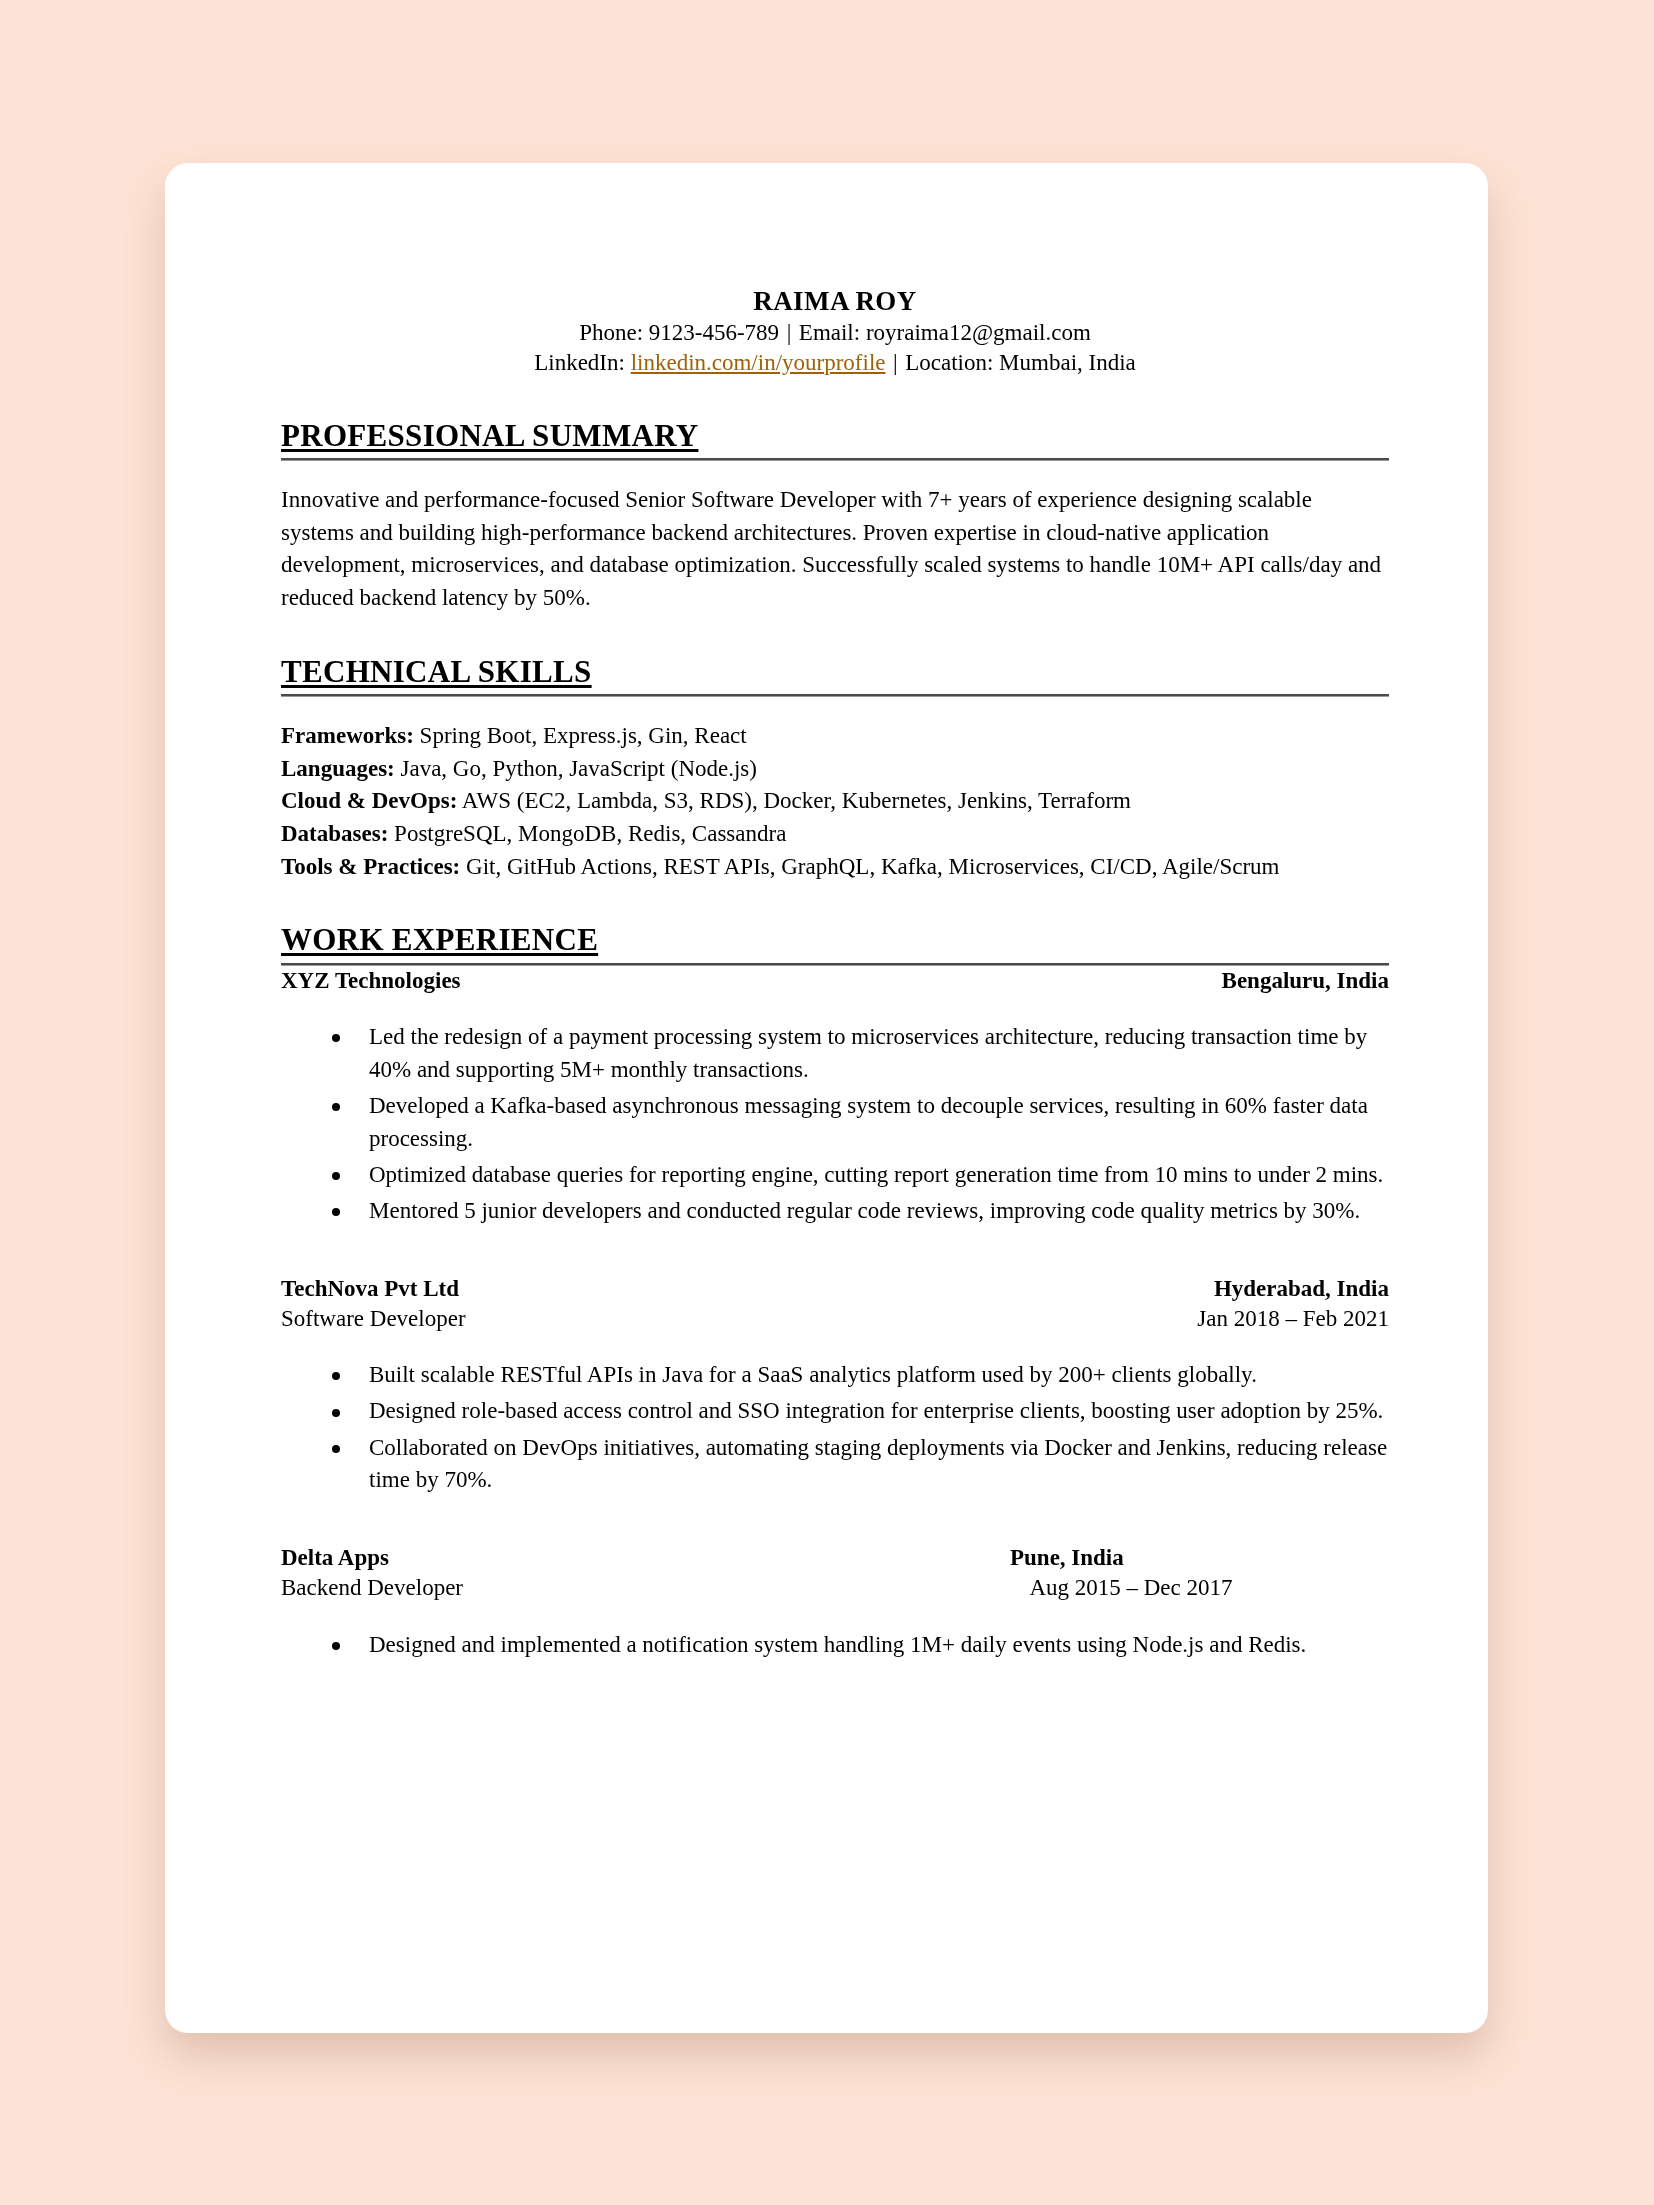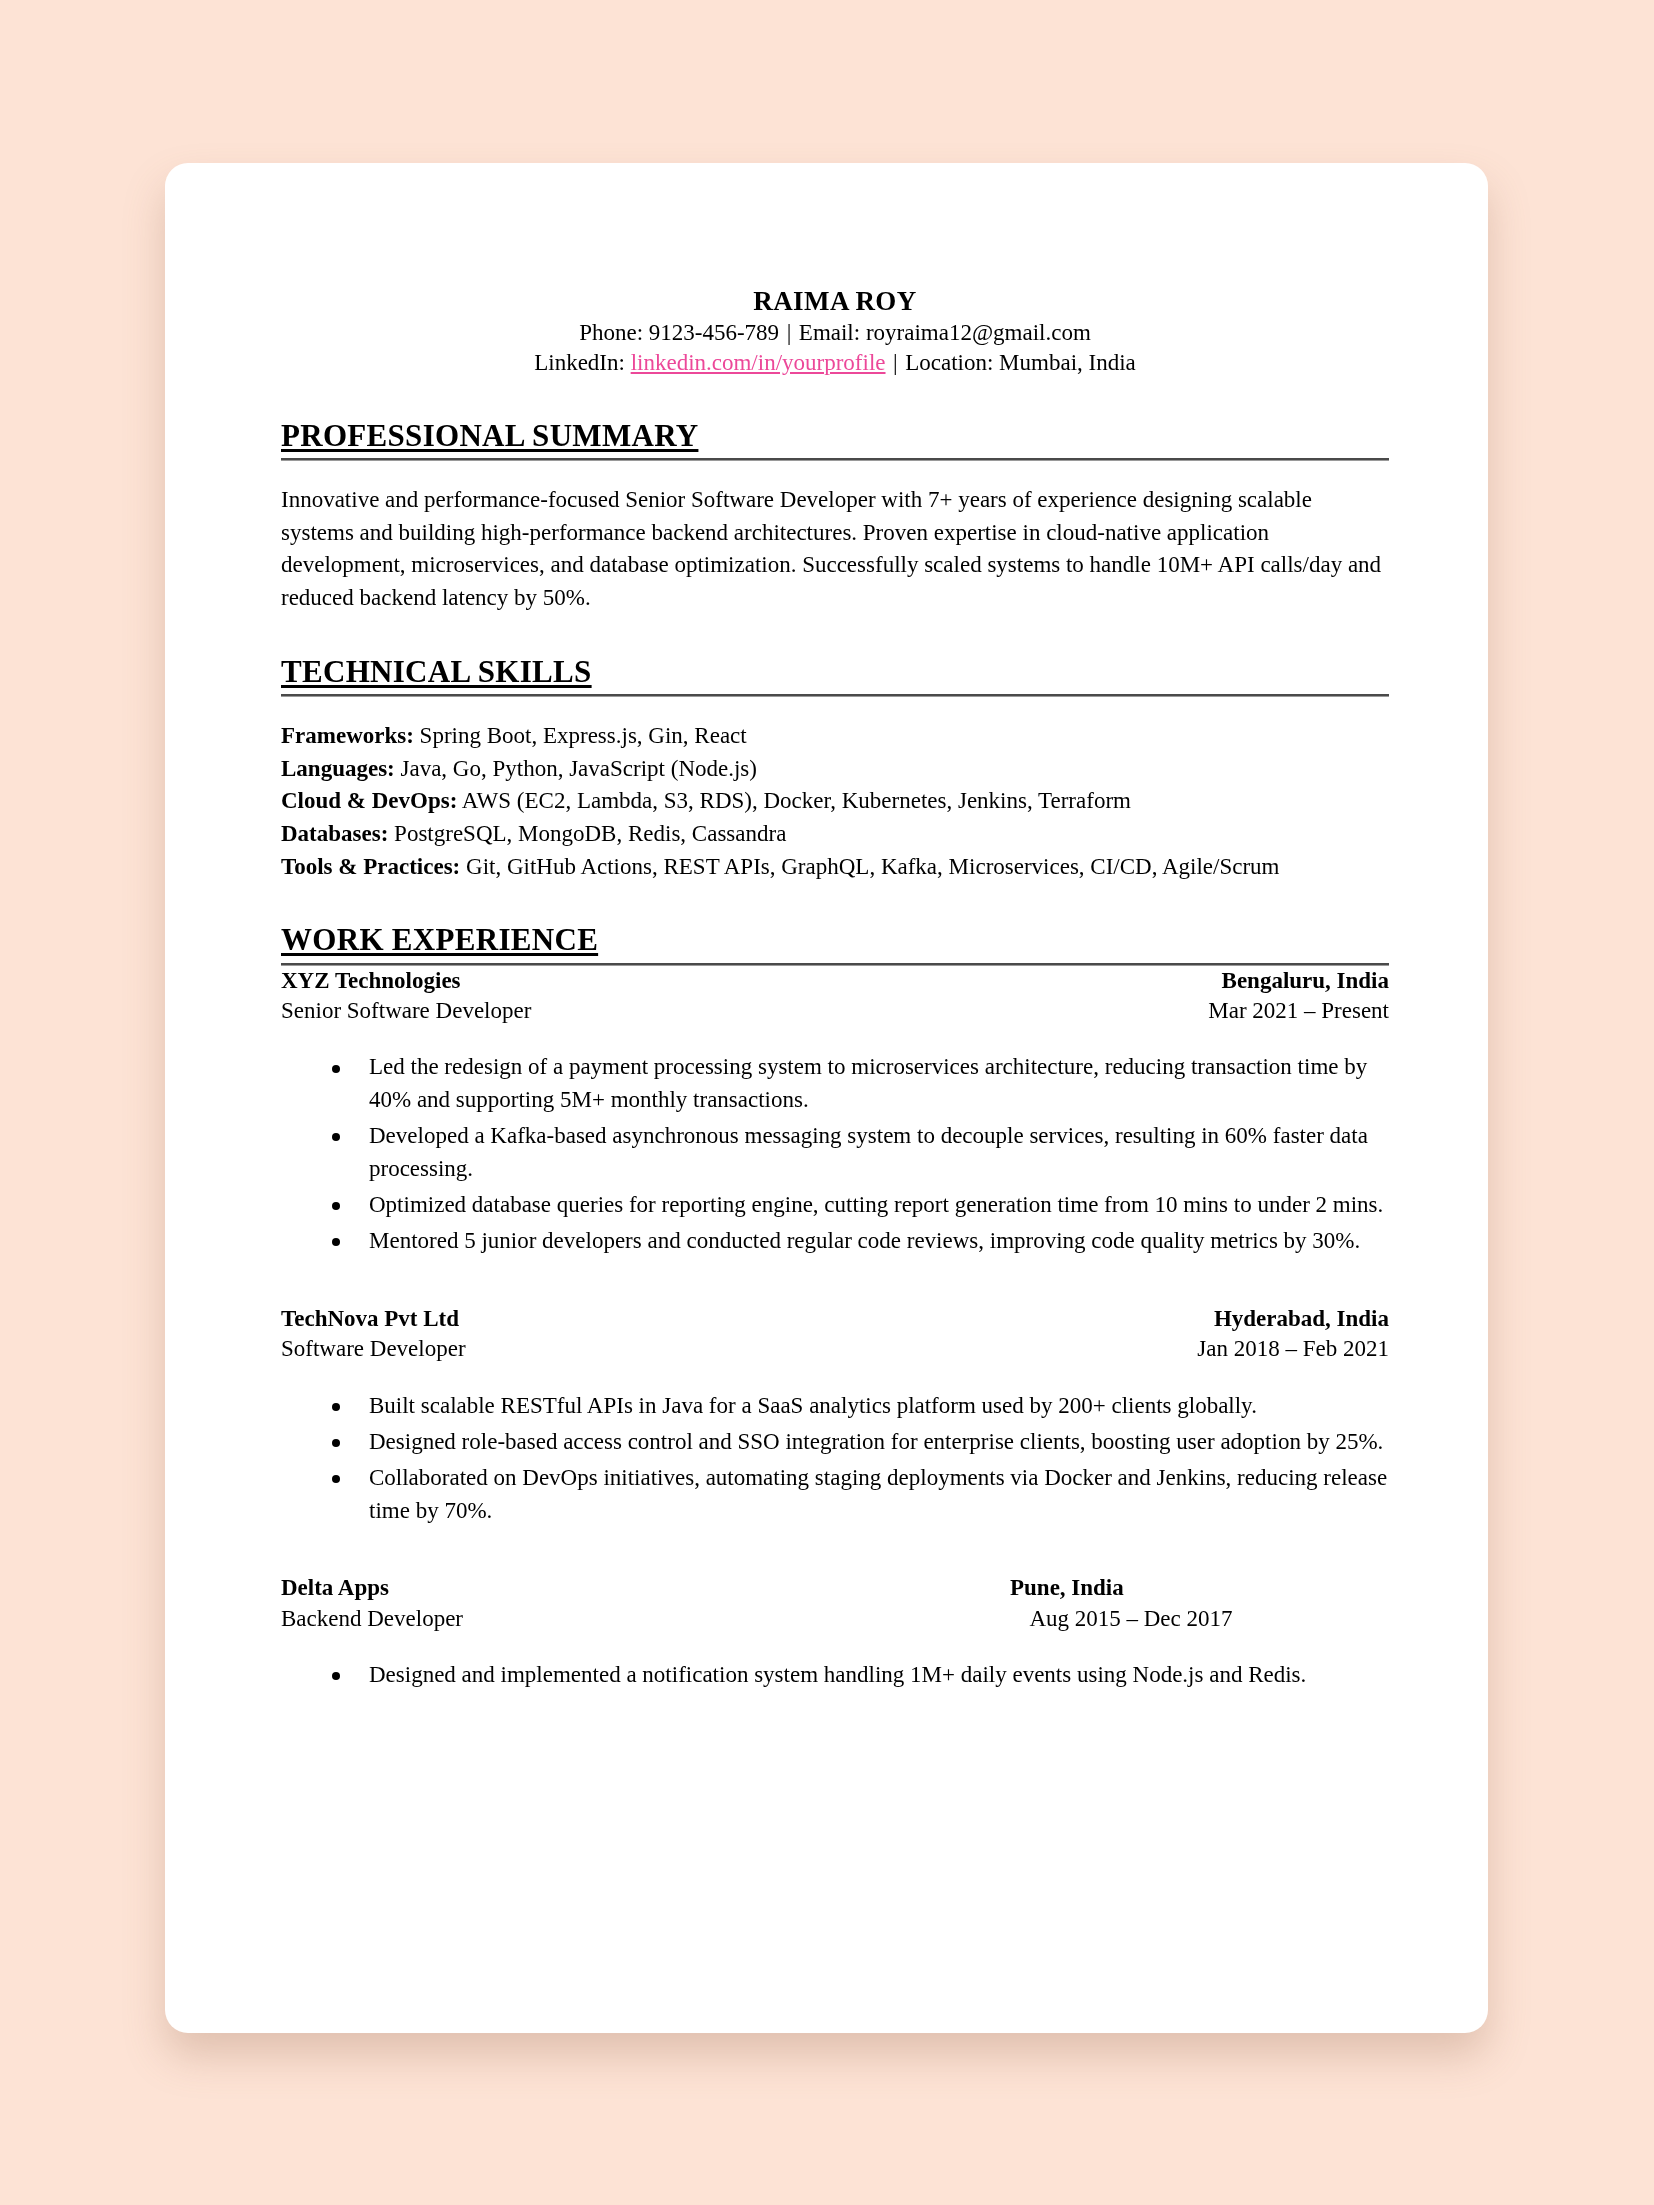--- a/index.html
+++ b/index.html
@@ -45,21 +45,21 @@
     letter-spacing: 0.4px;
     line-height: 1.22;
   }
   .contact-line {
     font-size: 23px;
     line-height: 1.32;
     white-space: nowrap;
   }
   .contact-line a,
   .profile-link {
-    color: #ec4899;
+    color: #a16207;
     text-decoration: underline;
   }
   .sep {
     padding: 0 1.8px;
   }
 
   
   .section {
     margin-top: 39px;
   }
@@ -211,24 +211,20 @@
 
     <div class="exp-section">
       <div class="section-heading">WORK EXPERIENCE</div>
       <div class="heading-rule"></div>
       <div id="jobs-list">
           <div class="job">
             <div class="job-line">
               <span class="job-company">XYZ Technologies</span>
               <span class="job-right"><span class="job-location">Bengaluru, India</span></span>
             </div>
-            <div class="job-line">
-              <span class="job-title">Senior Software Developer</span>
-              <span class="job-right"><span class="job-dates">Mar 2021 – Present</span></span>
-            </div>
             <ul class="bullets">
               <li>Led the redesign of a payment processing system to microservices architecture, reducing transaction time by 40% and supporting 5M+ monthly transactions.</li>
               <li>Developed a Kafka-based asynchronous messaging system to decouple services, resulting in 60% faster data processing.</li>
               <li>Optimized database queries for reporting engine, cutting report generation time from 10 mins to under 2 mins.</li>
               <li>Mentored 5 junior developers and conducted regular code reviews, improving code quality metrics by 30%.</li>
             </ul>
           </div>
           <div class="job">
             <div class="job-line">
               <span class="job-company">TechNova Pvt Ltd</span>

